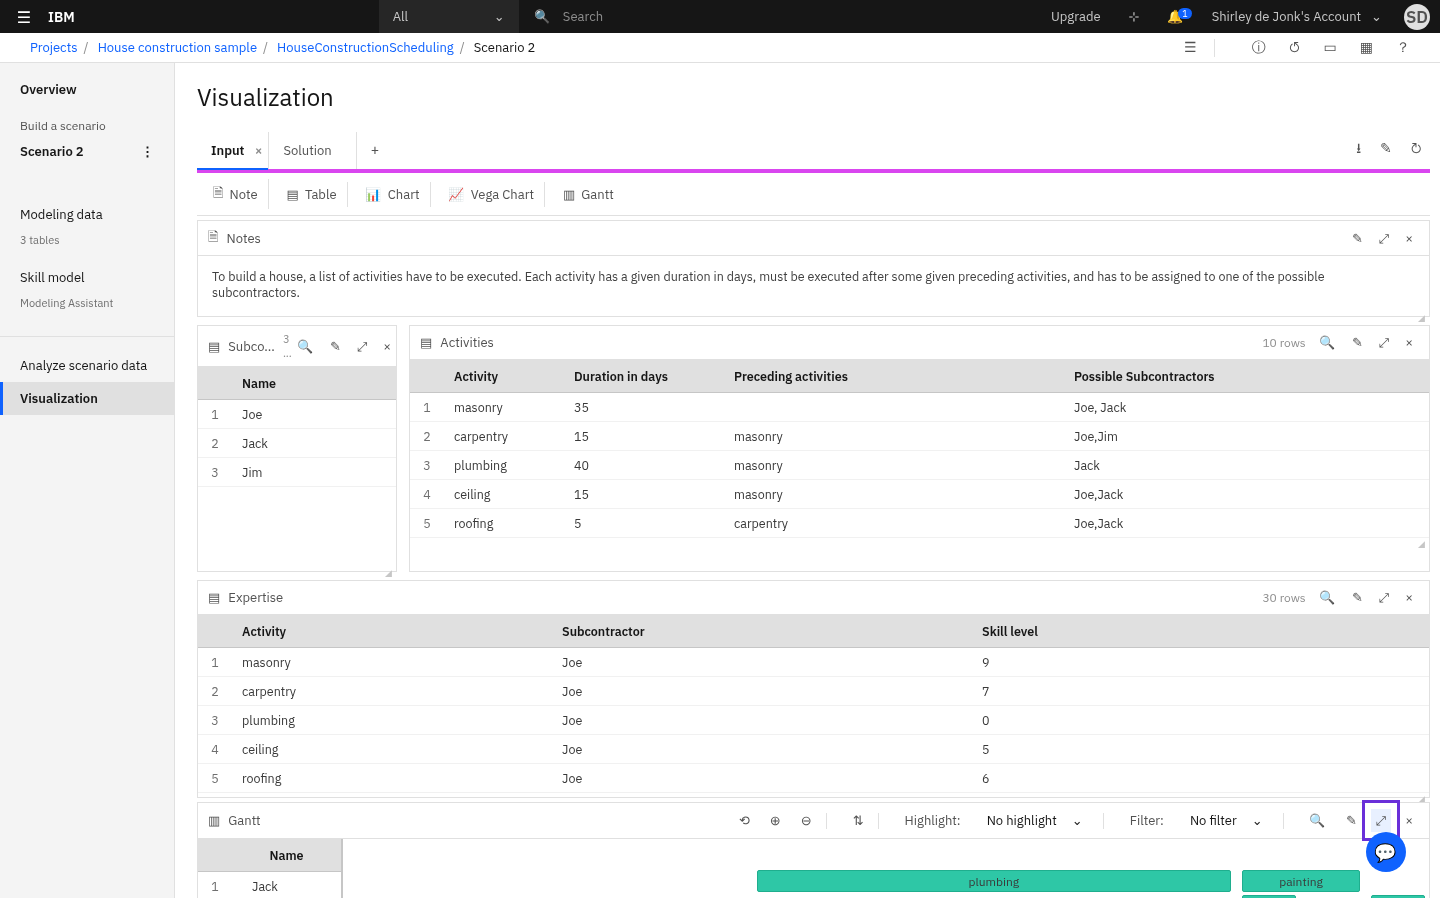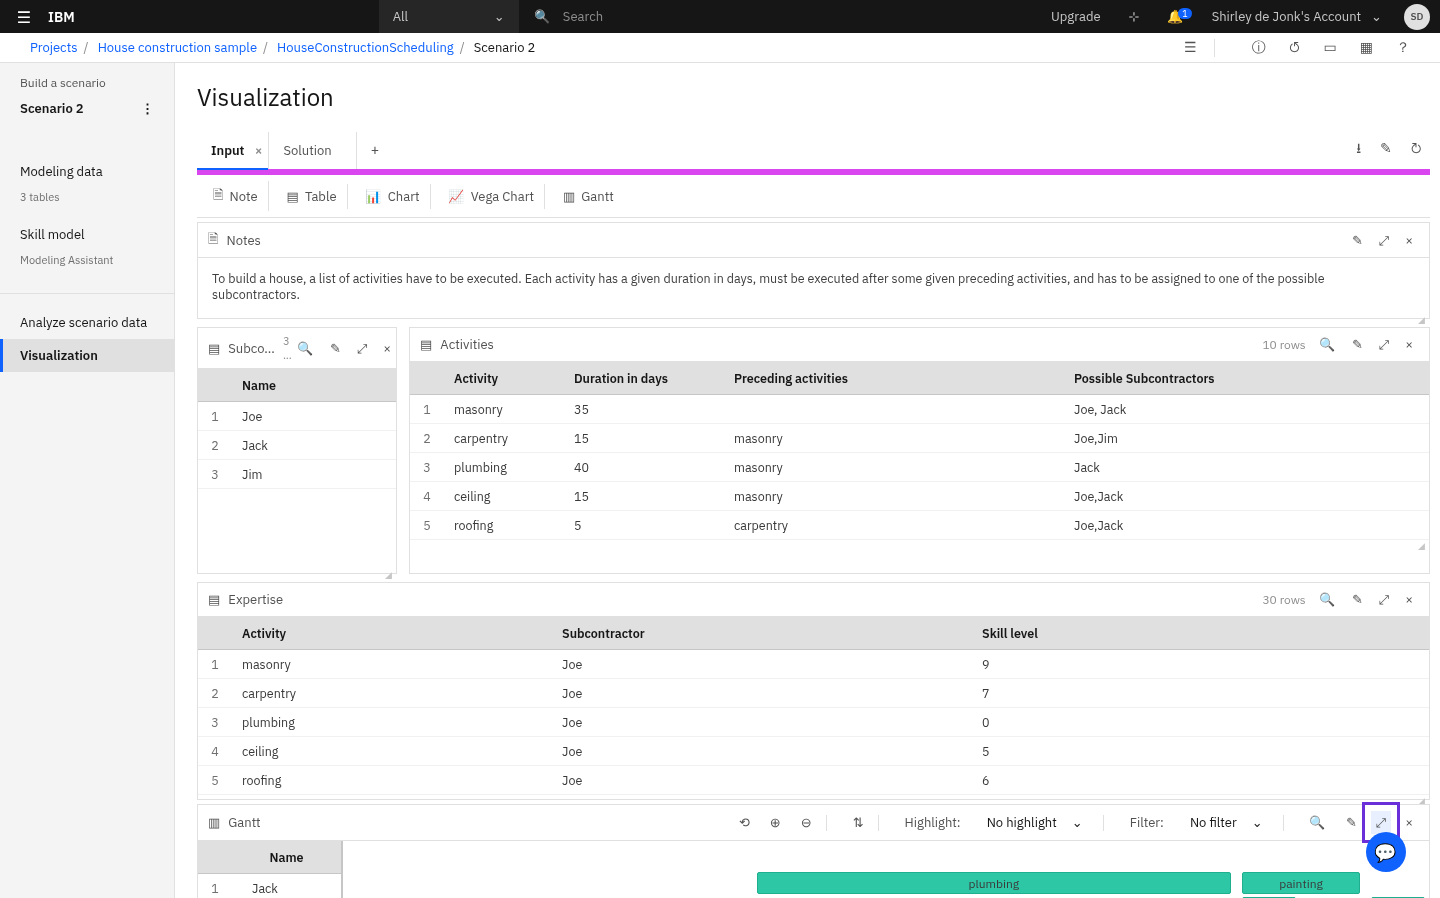--- a/index.html
+++ b/index.html
@@ -6,38 +6,38 @@
 body { font-family: "IBM Plex Sans", -apple-system, BlinkMacSystemFont, "Segoe UI", sans-serif; font-size: 12px; color: #161616; background:#fff; width:1440px; }
 .top-bar { background:#161616; color:#c6c6c6; height:33px; display:flex; align-items:center; }
 .menu-btn { width:48px; text-align:center; font-size:16px; cursor:pointer; color:#fff; }
 .brand { font-weight:600; font-size:14px; color:#fff; padding-right:24px; }
 .all-dd { width:140px; height:33px; display:flex; align-items:center; justify-content:space-between; padding:0 14px; background:#262626; color:#c6c6c6; cursor:pointer; font-size:13px; margin-left:280px; }
 .search { display:flex; align-items:center; color:#8d8d8d; padding-left:16px; font-size:13px; flex:1; gap:12px; }
 .top-right { display:flex; align-items:center; height:33px; }
 .top-right .tr-item { padding:0 14px; height:21px; display:flex; align-items:center; cursor:pointer; font-size:13px; color:#c6c6c6; }
 .bell { position:relative; }
 .bell-badge { position:absolute; top:2px; right:6px; background:#0f62fe; color:#fff; border-radius:8px; font-size:9px; padding:0 4px; }
-.avatar { width:26px; height:26px; border-radius:50%; background:#e0e0e0; color:#525252; font-size:10px; display:flex; align-items:center; justify-content:center; margin-left:8px; margin-right:10px; font-weight:600; }
+.avatar { width:26px; height:26px; border-radius:50%; background:#e0e0e0; color:#525252; font-size:17px; display:flex; align-items:center; justify-content:center; margin-left:8px; margin-right:10px; font-weight:600; }
 .crumb-bar { height:30px; display:flex; align-items:center; justify-content:space-between; border-bottom:1px solid #e0e0e0; padding:0 20px 0 30px; font-size:13px; }
 .crumbs a { color:#0f62fe; text-decoration:none;text-align:right; }
 .crumbs .sep { color:#8d8d8d; padding:0 6px; }
 .crumb-icons span { padding:0 10px; color:#525252; font-size:14px; cursor:pointer; }
 .crumb-icons .divider { border-left:1px solid #e0e0e0; height:18px; display:inline-block; margin:0 4px; vertical-align:middle; }
 .app { display:flex; height:835px; }
 .sidebar { width:175px; background:#f4f4f4; border-right:1px solid #e0e0e0; padding-top:10px; font-size:13px; }
 .sb-head { color:#161616; font-weight:600; padding:8px 20px 18px; font-size:13px; }
 .sb-sec-title { padding:2px 20px; color:#525252; font-size:12px; }
 .sb-item { padding:8px 20px; color:#161616; font-size:13px; }
 .sb-item.sub { font-size:11px; color:#6f6f6f; margin-top:-6px; }
 .sb-item.bold { font-weight:600; display:flex; justify-content:space-between; align-items:center; }
 .sb-item.selected { background:#e0e0e0; font-weight:600; border-left:3px solid #0f62fe; padding-left:17px; }
 .sb-divider { height:1px; background:#e0e0e0; margin:12px 0; }
 .main { flex:1; padding:18px 10px 0 22px; overflow:hidden; }
 h1 { font-size:24px; font-weight:400; margin-bottom:18px; }
-.tab-row { display:flex; align-items:center; border-bottom:6px solid #d946ef; justify-content:space-between; }
+.tab-row { display:flex; align-items:center; border-bottom:4px solid #d946ef; justify-content:space-between; }
 .tabs { display:flex; align-items:center; }
 .tab { padding:10px 24px 10px 14px; font-size:13px; color:#525252; cursor:pointer; position:relative; border-right:1px solid #e0e0e0; }
 .tab .tx { color:#8d8d8d; font-size:13px; position:absolute; right:6px; top:10px; }
 .tab.active { font-weight:600; color:#161616; }
 .tab.active::after { content:""; position:absolute; left:0; right:0; bottom:-1px; height:2px; background:#0f62fe; }
 .tab.add { border-right:none; color:#525252; font-size:14px; }
 .tab-actions span { padding:0 8px; color:#525252; font-size:14px; cursor:pointer; }
 .tool-row { display:flex; align-items:center; gap:8px; padding:6px 0 6px 6px; border-bottom:1px solid #e0e0e0; }
 .tool-btn { display:flex; align-items:center; gap:6px; padding:4px 10px; border-right:1px solid #e0e0e0; color:#525252; font-size:13px; cursor:pointer; }
 .tool-btn:last-child { border-right:none; }
@@ -114,20 +114,21 @@
     <span>↺</span>
     <span>▭</span>
     <span>▦</span>
     <span>？</span>
   </div>
 </div>
 
 <div class="app">
 
   <div class="sidebar">
+    <div class="sb-head">Overview</div>
     <div class="sb-sec-title">Build a scenario</div>
     <div class="sb-item bold">
       <span>Scenario 2</span>
       <span>⋮</span>
     </div>
     <div style="height:30px"></div>
     <div class="sb-item">Modeling data</div>
     <div class="sb-item sub">3 tables</div>
     <div style="height:6px"></div>
     <div class="sb-item">Skill model</div>

